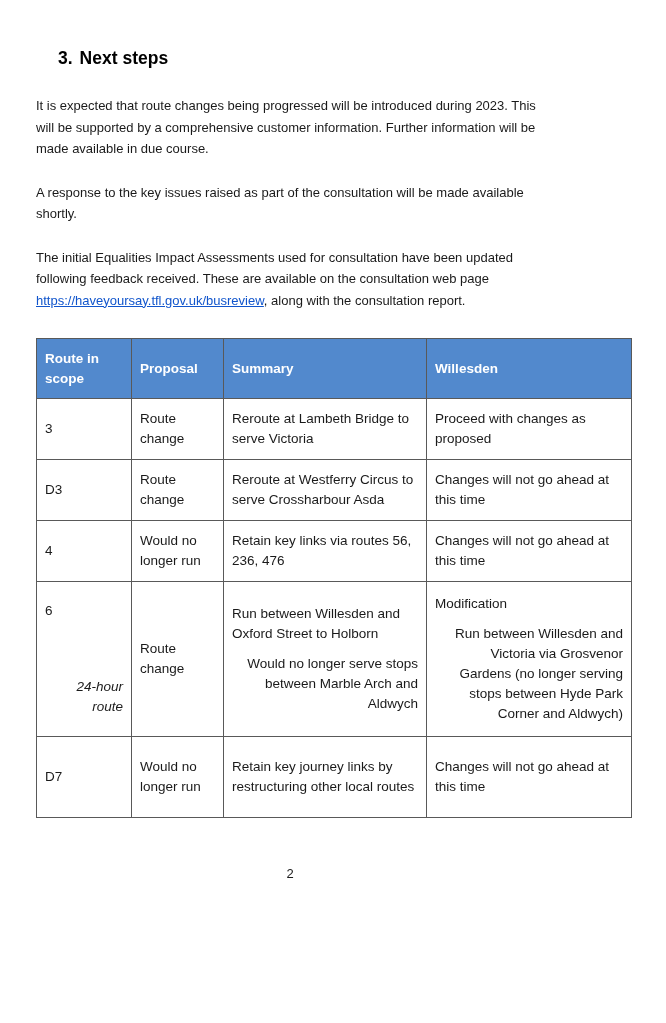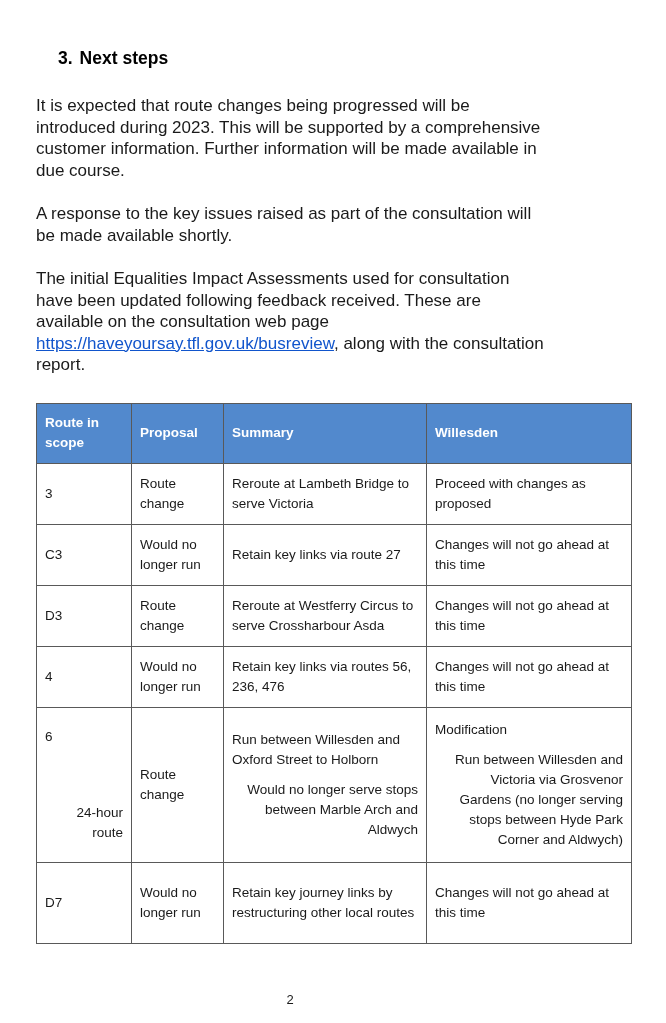--- a/index.html
+++ b/index.html
@@ -28,21 +28,21 @@
     font-size: 17.5px;
     font-weight: bold;
     line-height: 1.2;
     margin-left: 22px;
     color: #000000;
   }
   .heading-3 { padding-top: 48px; }
   .heading-4 { margin-top: 28px; }
   .doc-heading .h-num { margin-right: 7px; }
   .body-para {
-    font-size: 17px;
+    font-size: 13px;
     line-height: 21.5px;
     margin-top: 22px;
     color: #1a1a1a;
   }
   .body-para.first { margin-top: 26px; }
   .doc-link {
     color: var(--link, #1155CC);
     text-decoration: underline;
     cursor: pointer;
   }
@@ -64,21 +64,21 @@
   .decision-table thead th {
     background: var(--table-header-bg, #5289CD);
     color: var(--table-header-text, #FFFFFF);
     font-weight: bold;
     height: 60px;
   }
   .decision-table tbody tr.row-normal { height: 61px; }
   .decision-table tbody tr.row-tall { height: 155px; }
   .decision-table tbody tr.row-d7 { height: 81px; }
   .decision-table td p + p { margin-top: 10px; text-align: right; }
-  .decision-table td p.route-gap { margin-top: 56px; }
+  .decision-table td p.route-gap { margin-top: 56px; font-style: italic; }
   .page-footer {
     margin-top: 48px;
     text-align: center;
     font-size: 13px;
     color: #1a1a1a;
   }
 </style>
 </head>
 <body>
 
@@ -111,26 +111,20 @@
       </tr>
     </thead>
     <tbody>
       <tr class="row-normal">
         <td>3</td>
         <td>Route change</td>
         <td>Reroute at Lambeth Bridge to serve Victoria</td>
         <td>Proceed with changes as proposed</td>
       </tr>
       <tr class="row-normal">
-        <td>C3</td>
-        <td>Would no longer run</td>
-        <td>Retain key links via route 27</td>
-        <td>Changes will not go ahead at this time</td>
-      </tr>
-      <tr class="row-normal">
         <td>D3</td>
         <td>Route change</td>
         <td>Reroute at Westferry Circus to serve Crossharbour Asda</td>
         <td>Changes will not go ahead at this time</td>
       </tr>
       <tr class="row-normal">
         <td>4</td>
         <td>Would no longer run</td>
         <td>Retain key links via routes 56, 236, 476</td>
         <td>Changes will not go ahead at this time</td>

